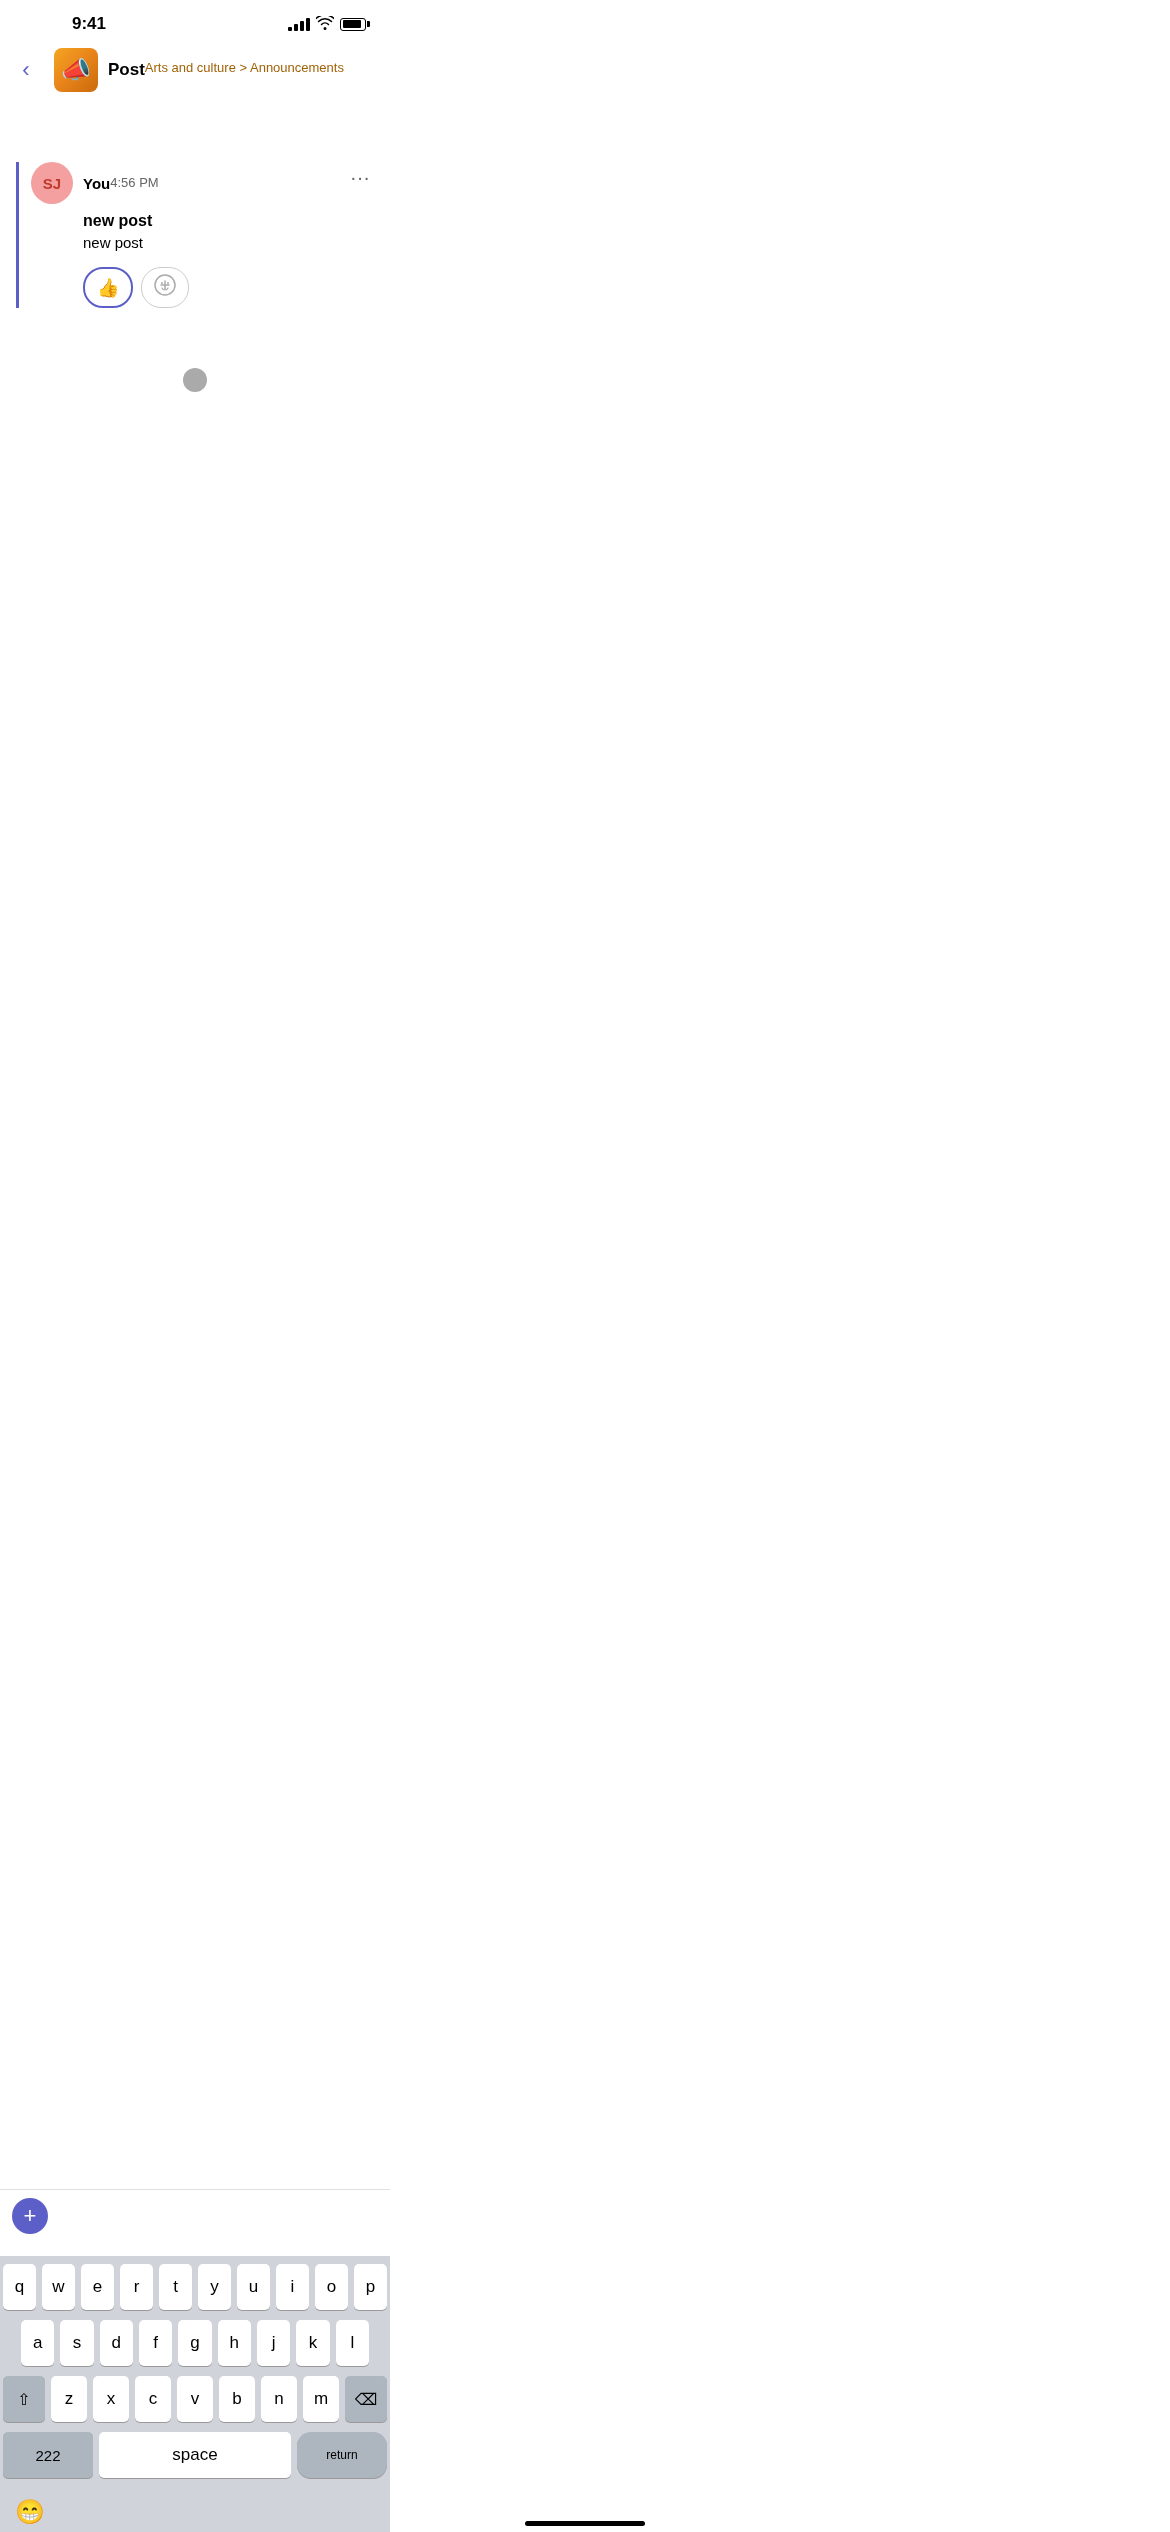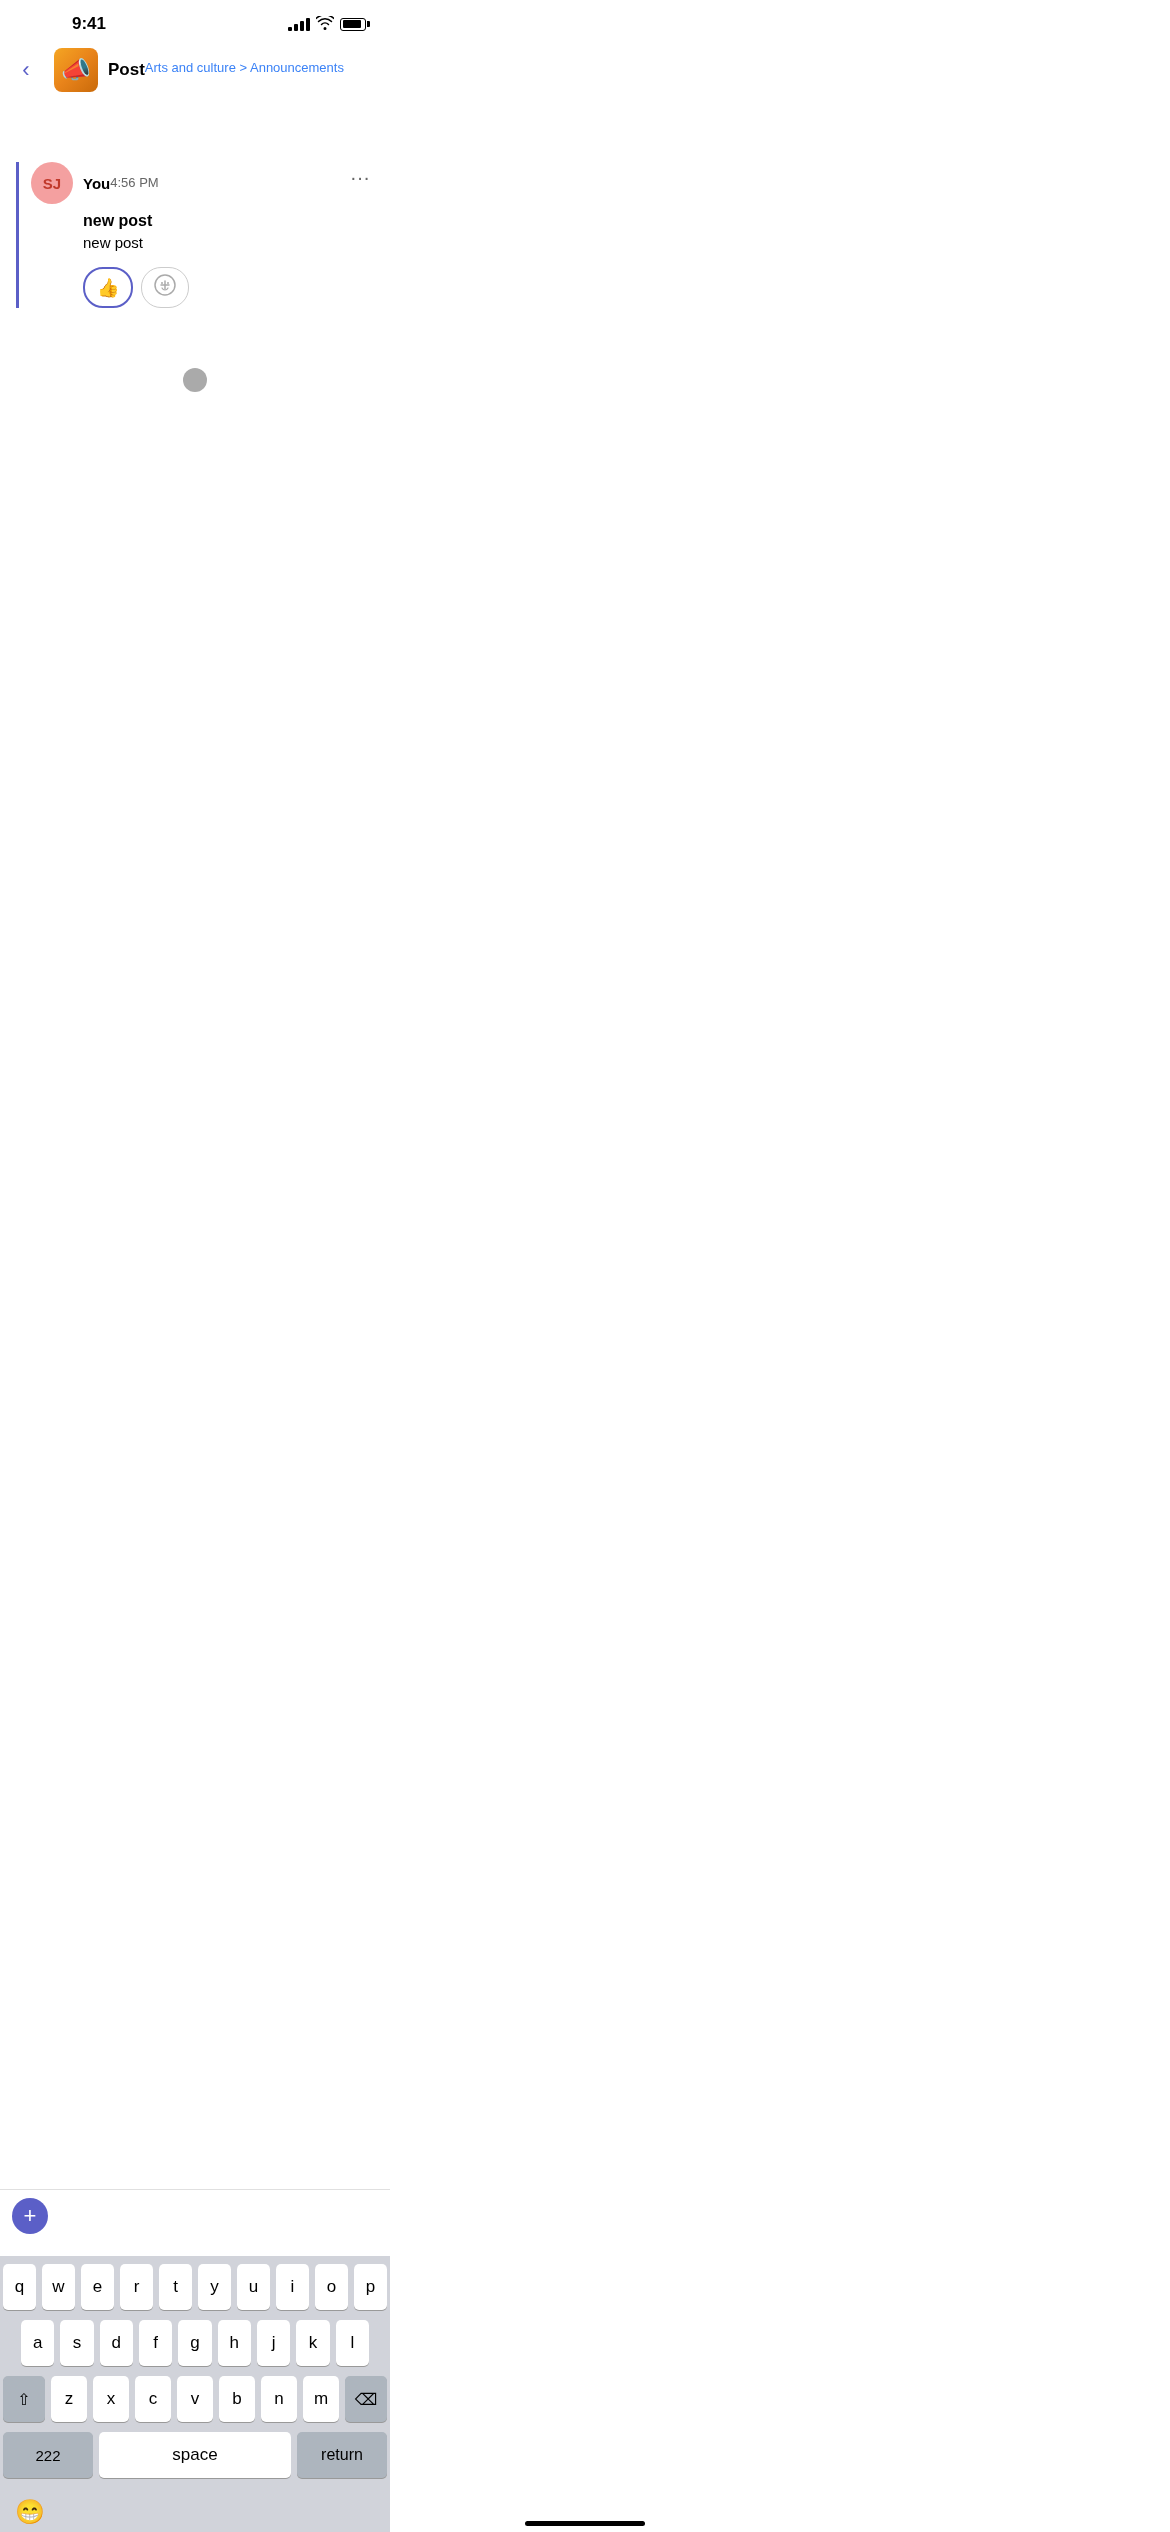--- a/index.html
+++ b/index.html
@@ -108,21 +108,21 @@
     .nav-text {
       display: flex;
     }
     .nav-title {
       font-size: 17px;
       font-weight: 600;
       color: #000;
     }
     .nav-subtitle {
       font-size: 13px;
-      color: #3b82f6;
+      color: #a16207;
     }
 
     
     .post-area {
       padding: 12px 16px 0 16px;
       flex: 1;
     }
 
     
     .post-card {
@@ -493,21 +493,21 @@
     <div class="key special delete" style="font-size:16px;">⌫</div>
   </div>
 
   <div class="key-row">
     <div class="key special num" style="max-width:90px; flex: none; width:90px;">
       <span>222</span>
     </div>
     <div class="key space">
       <span>space</span>
     </div>
-    <div class="key special return" style="max-width:90px; flex: none; width:108px; font-size:16px;">
+    <div class="key special return" style="max-width:90px; flex: none; width:108px; font-size:12px;border-radius:14px;">
       <span>return</span>
     </div>
   </div>
 
   <div class="keyboard-bottom">
     <span class="emoji-bottom">😁</span>
   </div>
 </div>
 
 <div class="home-indicator"></div>

